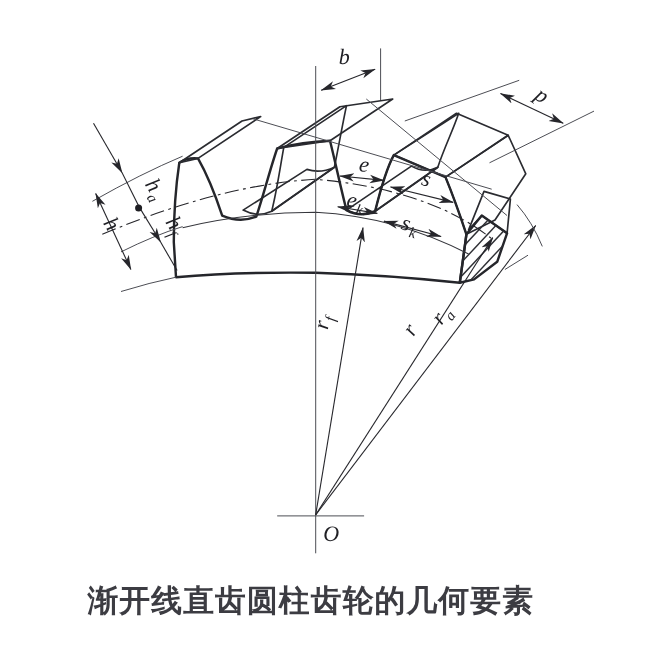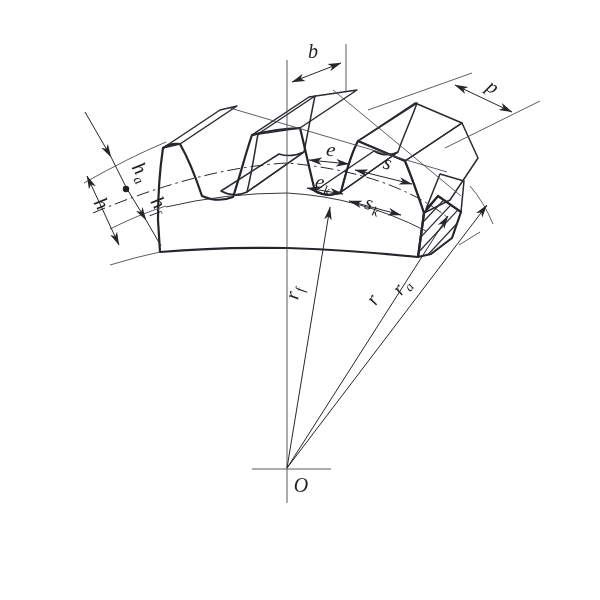--- a/index.html
+++ b/index.html
@@ -171,13 +171,14 @@
     <text class="lbl" x="299" y="294" text-anchor="middle" transform="rotate(-80 299 294)"><tspan>r</tspan><tspan class="sub" dx="1" dy="5">f</tspan></text>
 
     <text class="lbl" x="378" y="303" text-anchor="middle" transform="rotate(-57 378 303)"><tspan>r</tspan></text>
 
     <text class="lbl" x="406" y="290" text-anchor="middle" transform="rotate(-53 406 290)"><tspan>r</tspan><tspan class="sub" dx="1" dy="5">a</tspan></text>
 
     <text class="lbl" x="301" y="492" text-anchor="middle"><tspan>O</tspan></text>
   </g>
 </svg>
 
+<div id="caption">渐开线直齿圆柱齿轮的几何要素</div>
 </div>
 
 </body></html>

